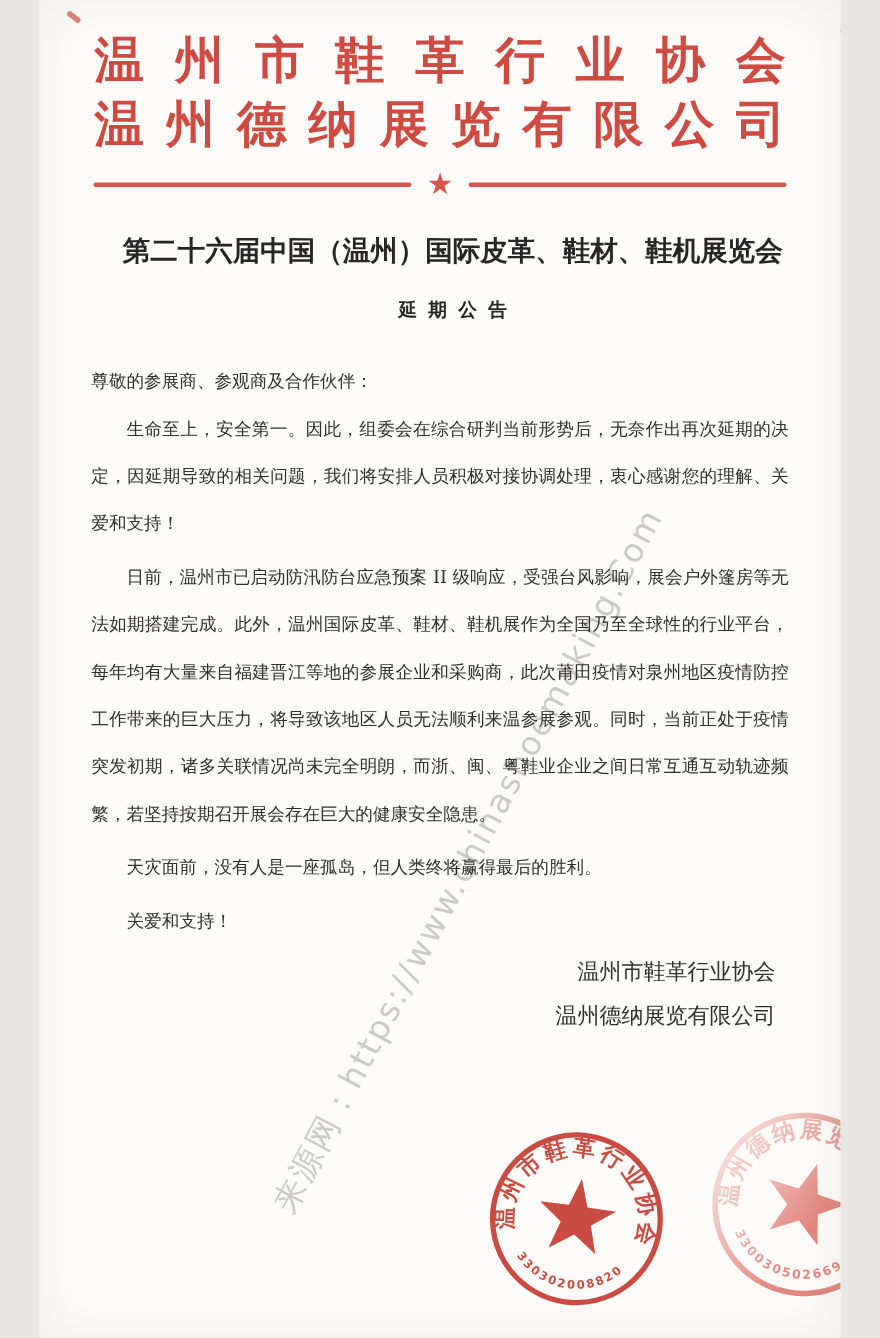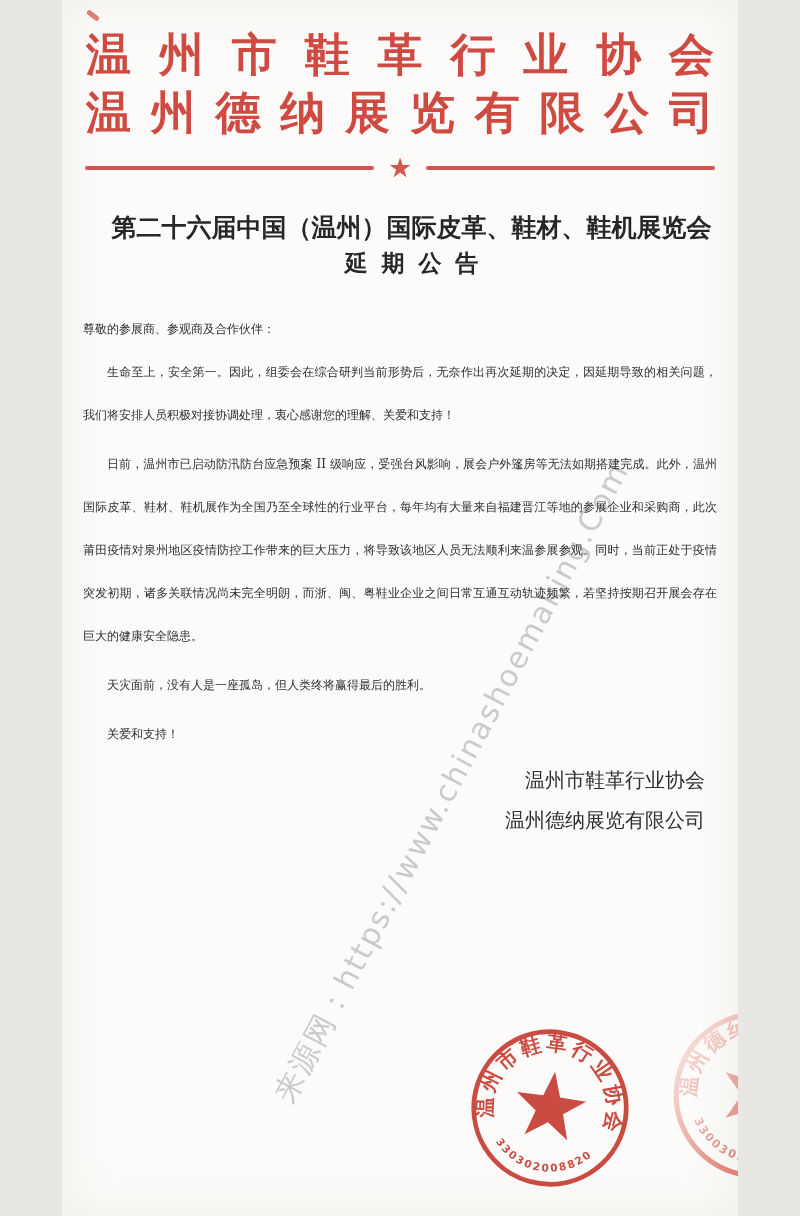--- a/index.html
+++ b/index.html
@@ -1,18 +1,18 @@
 <!DOCTYPE html>
 <html><head>
 <meta charset="utf-8">
 <style>
   html,body{margin:0;padding:0;background:#e9e7e4;}
   .page{
     position:relative;
-    width:676px;height:1216px;
+    width:728px;height:1216px;
     margin:0 auto;
     background:#fcfbf9;
     box-shadow:inset 0 0 46px rgba(175,165,155,.16);
     font-family:"DejaVu Serif","Liberation Serif",serif;
     color:#2f2f2f;
     overflow:hidden;
   }
   
   .letterhead{padding-top:26px;}
   .lh-line{
@@ -28,26 +28,26 @@
     display:flex;align-items:center;gap:14px;
   }
   .divider .rule{flex:1;height:4px;background:#d4564c;border-radius:2px;}
   .divider .star{
     color:#d4564c;font-size:27px;line-height:27px;
     font-family:"DejaVu Sans","Liberation Sans",sans-serif;
   }
   
   .doc-title{margin-top:30px;text-align:center;color:#262626;padding-left:23px;}
   .doc-title .t1{font-size:25px;font-weight:bold;line-height:34px;}
-  .doc-title .t2{font-size:23px;font-weight:bold;line-height:34px;margin-top:3px;
-                 letter-spacing:.6em;text-indent:.6em;font-family:Liberation Mono, monospace;}
+  .doc-title .t2{font-size:17px;font-weight:bold;line-height:34px;margin-top:20px;
+                 letter-spacing:.6em;text-indent:.6em;}
   
   .body{
     width:634px;margin:26px auto 0;
-    font-size:12px;line-height:43px;
+    font-size:16px;line-height:43px;
     text-align:justify;
   }
   .salutation{line-height:43px;}
   .body p{margin:0;text-indent:2em;}
   .body p + p{margin-top:6px;}
   
   .signature{
     width:634px;margin:4px auto 0;
     text-align:right;padding-right:12px;box-sizing:border-box;
     font-size:20px;position:relative;z-index:1;

